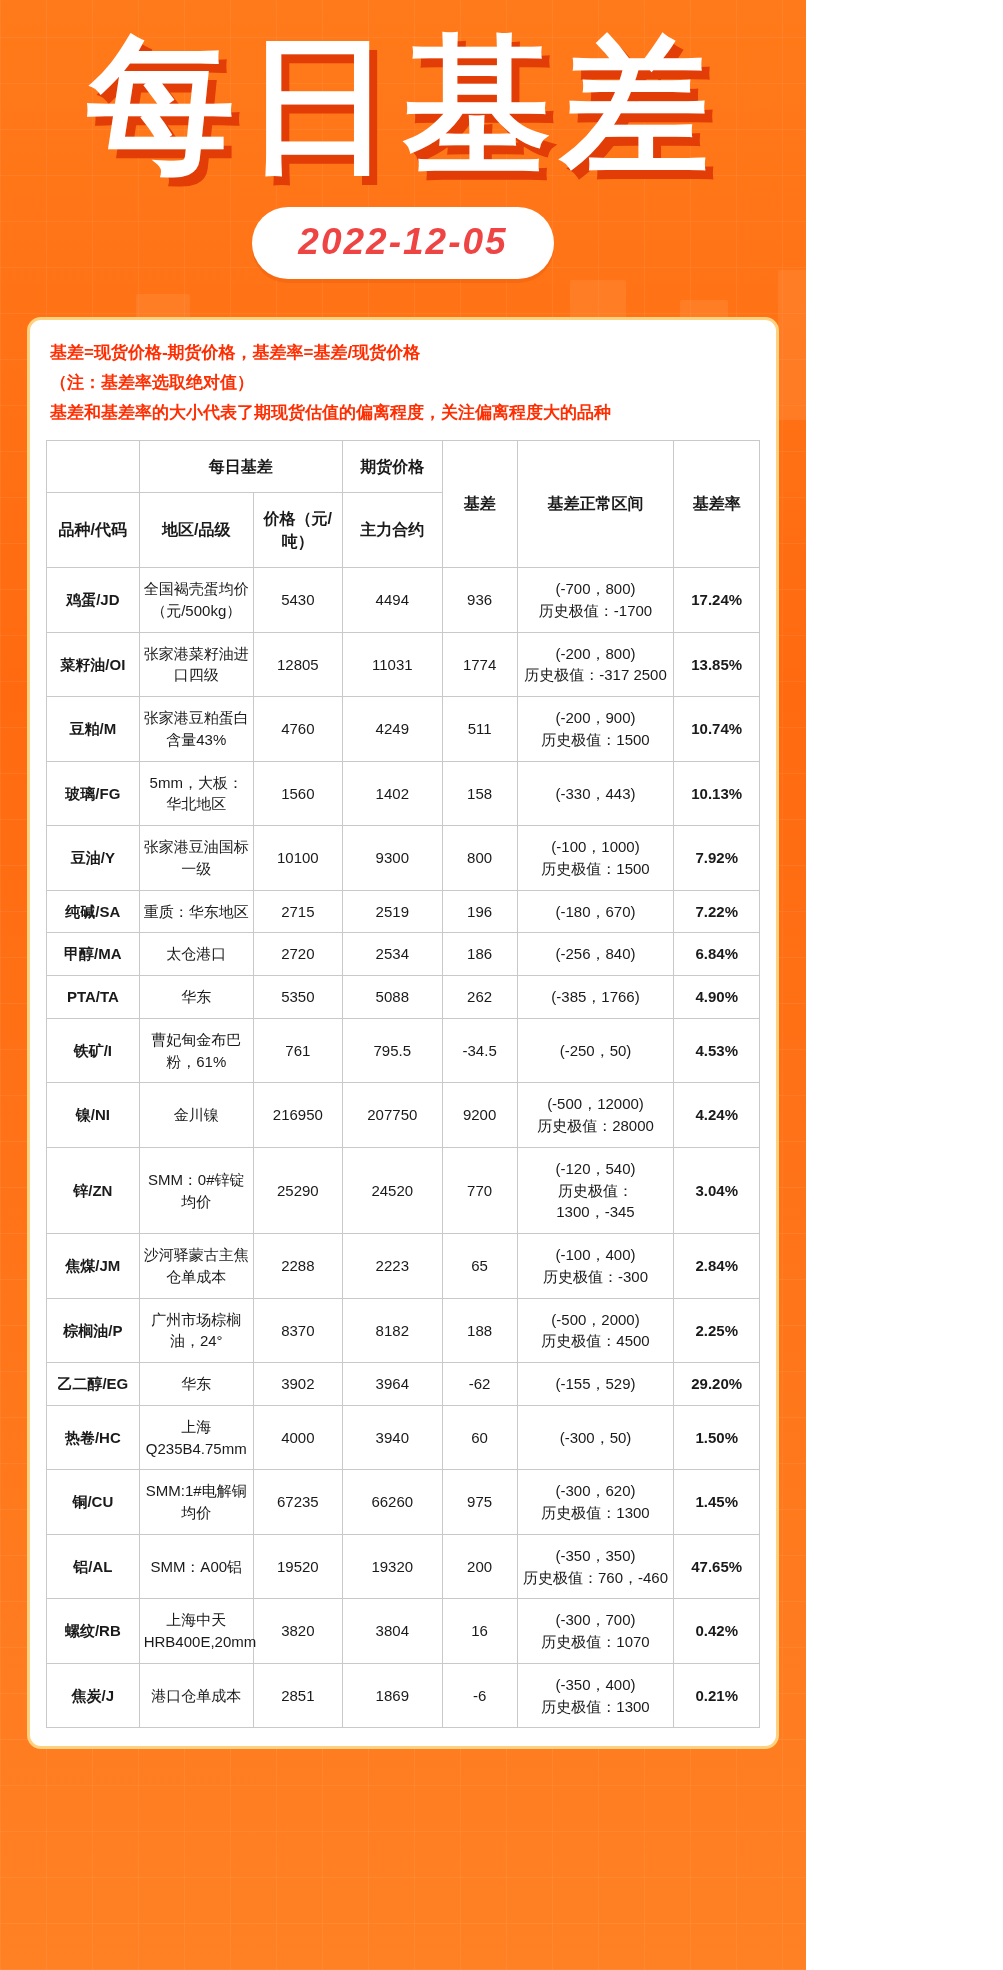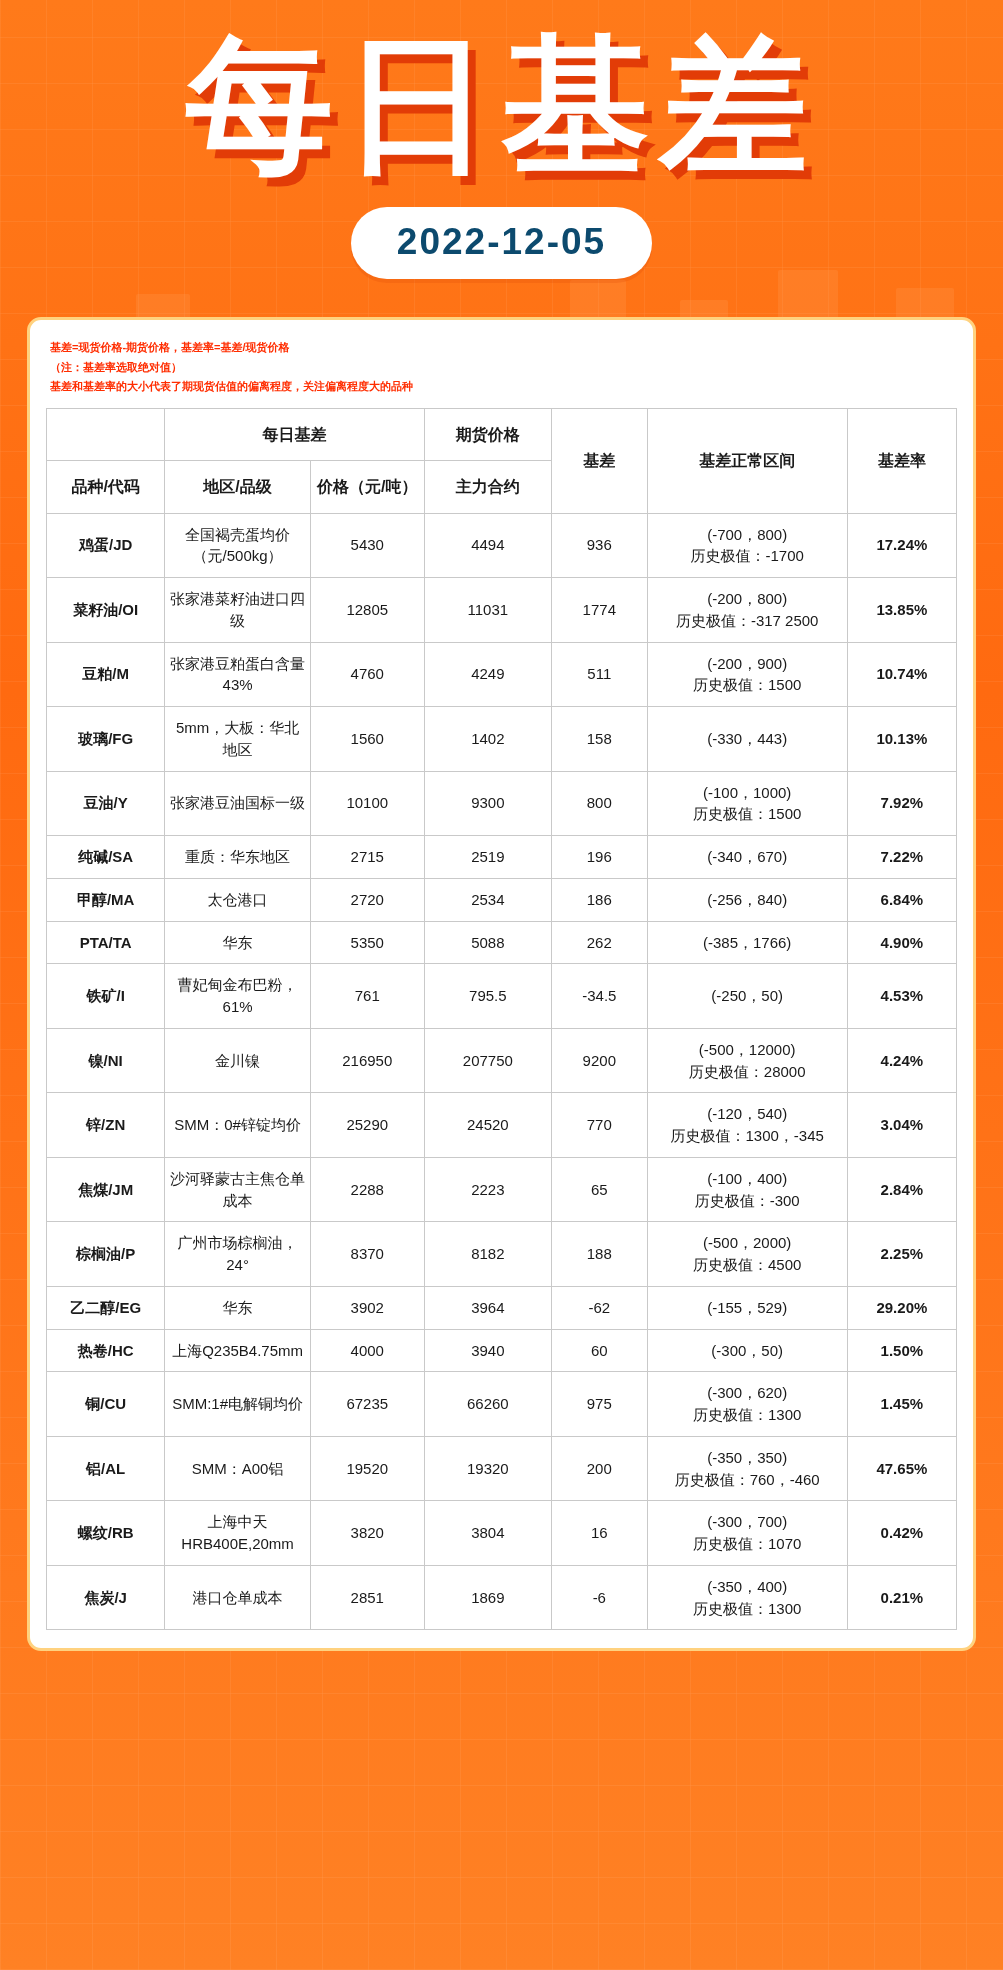--- a/index.html
+++ b/index.html
@@ -11,21 +11,21 @@
   body {
     width: 1003px;
     min-height: 1970px;
     font-family: "Liberation Sans", sans-serif;
     position: relative;
     overflow: hidden;
   }
 
   .page {
     position: relative;
-    width: 1003px;
+    width: 806px;
     min-height: 1970px;
     background: linear-gradient(180deg, #ff7a1a 0%, #ff6a10 35%, #ff8124 100%);
     overflow: hidden;
   }
 
   
   .skyline {
     position: absolute;
     left: 0; right: 0;
     top: 250px;
@@ -64,42 +64,43 @@
     letter-spacing: 10px;
     text-shadow: 8px 9px 0 #e23c07;
     margin: 0;
     padding: 0 0 6px 0;
     white-space: nowrap;
   }
   .date-pill {
     display: inline-block;
     margin-top: 18px;
     background: #ffffff;
-    color: #0c4a6e;
+    color: #ef4444;
     font-size: 37px;
     font-weight: bold;
     letter-spacing: 2px;
     padding: 14px 46px 16px;
     border-radius: 40px;
     box-shadow: 0 4px 0 rgba(210,60,0,.18);
+    font-style: italic;
   }
 
   .card {
     position: relative;
     z-index: 3;
     margin: 38px 27px 30px 27px;
     background: #ffffff;
     border: 3px solid #ffd27f;
     border-radius: 14px;
     padding: 14px 16px 18px 16px;
   }
 
   .notes {
     color: #ff2d00;
-    font-size: 11px;
+    font-size: 17px;
     font-weight: bold;
     line-height: 1.75;
     padding: 4px 2px 12px 4px;
   }
   .notes div { white-space: nowrap; }
 
   table.basis {
     width: 100%;
     border-collapse: collapse;
     table-layout: fixed;
@@ -249,21 +250,21 @@
             </td>
             <td class="rate">7.92%</td>
           </tr>
           <tr>
             <td class="variety">纯碱/SA</td>
             <td>重质：华东地区</td>
             <td>2715</td>
             <td>2519</td>
             <td class="basisval">196</td>
             <td>
-              <span class="range-line2">(-340，670)</span>
+              <span class="range-line2">(-180，670)</span>
             </td>
             <td class="rate">7.22%</td>
           </tr>
           <tr>
             <td class="variety">甲醇/MA</td>
             <td>太仓港口</td>
             <td>2720</td>
             <td>2534</td>
             <td class="basisval">186</td>
             <td>

